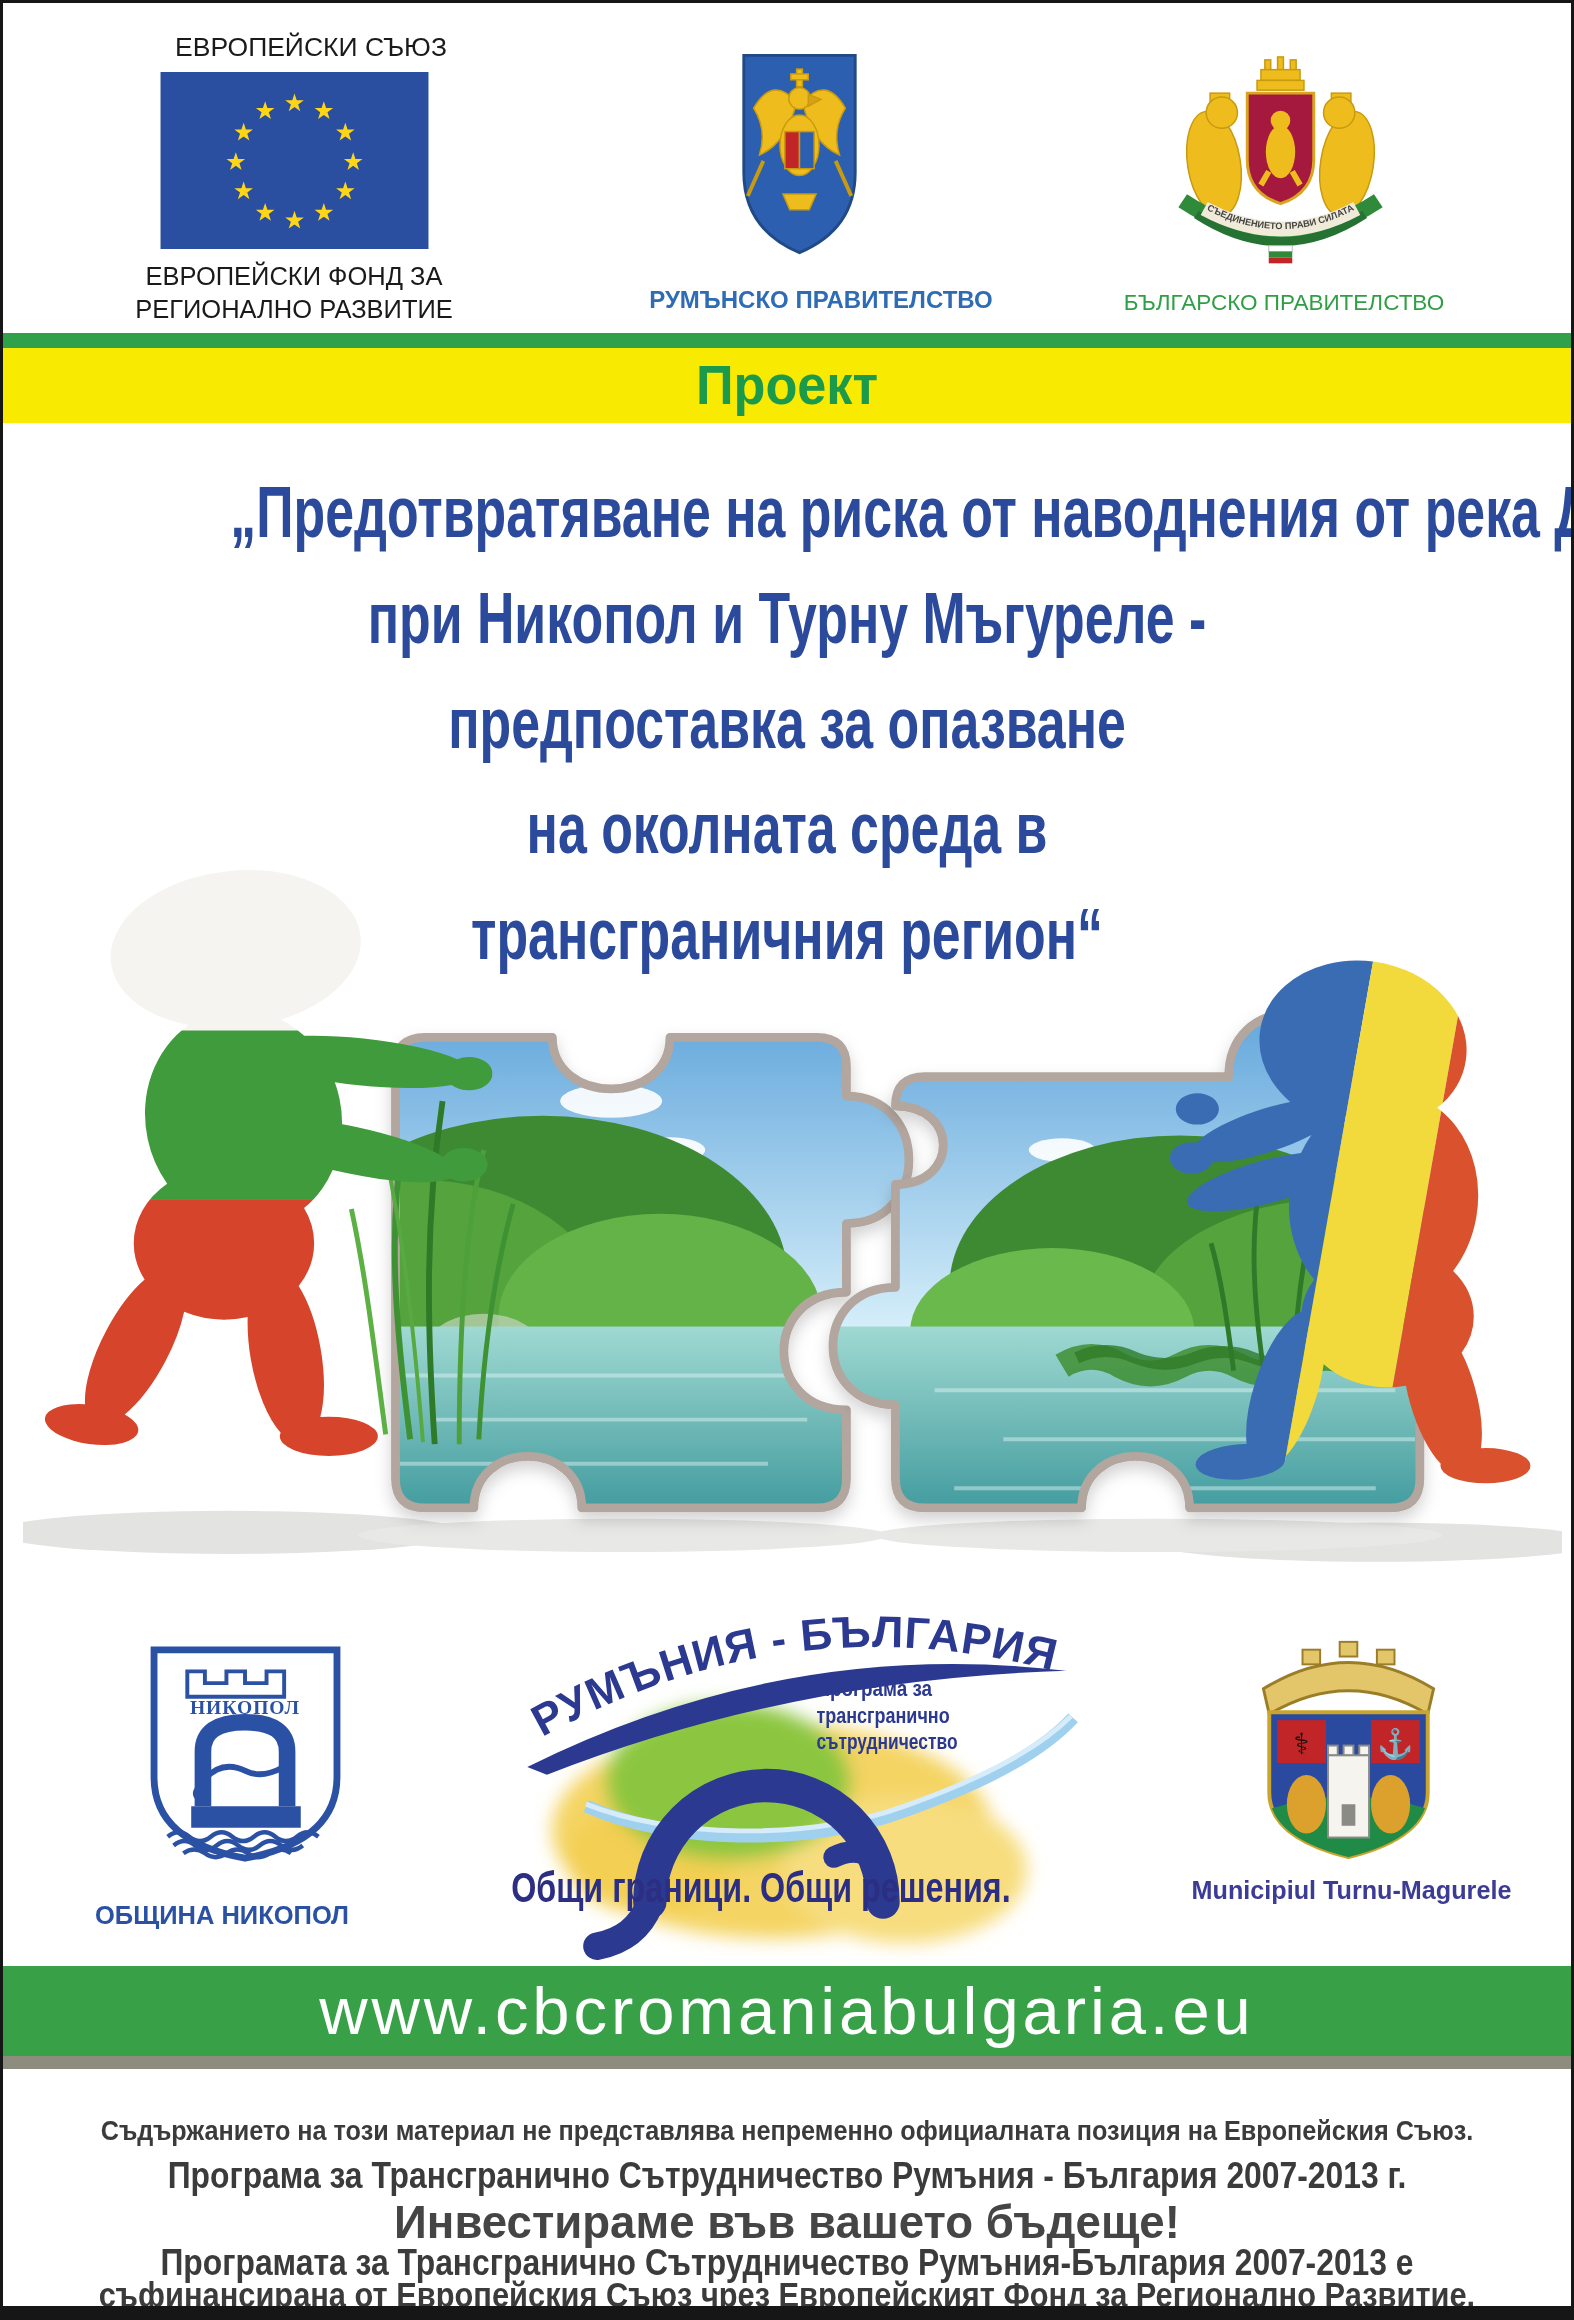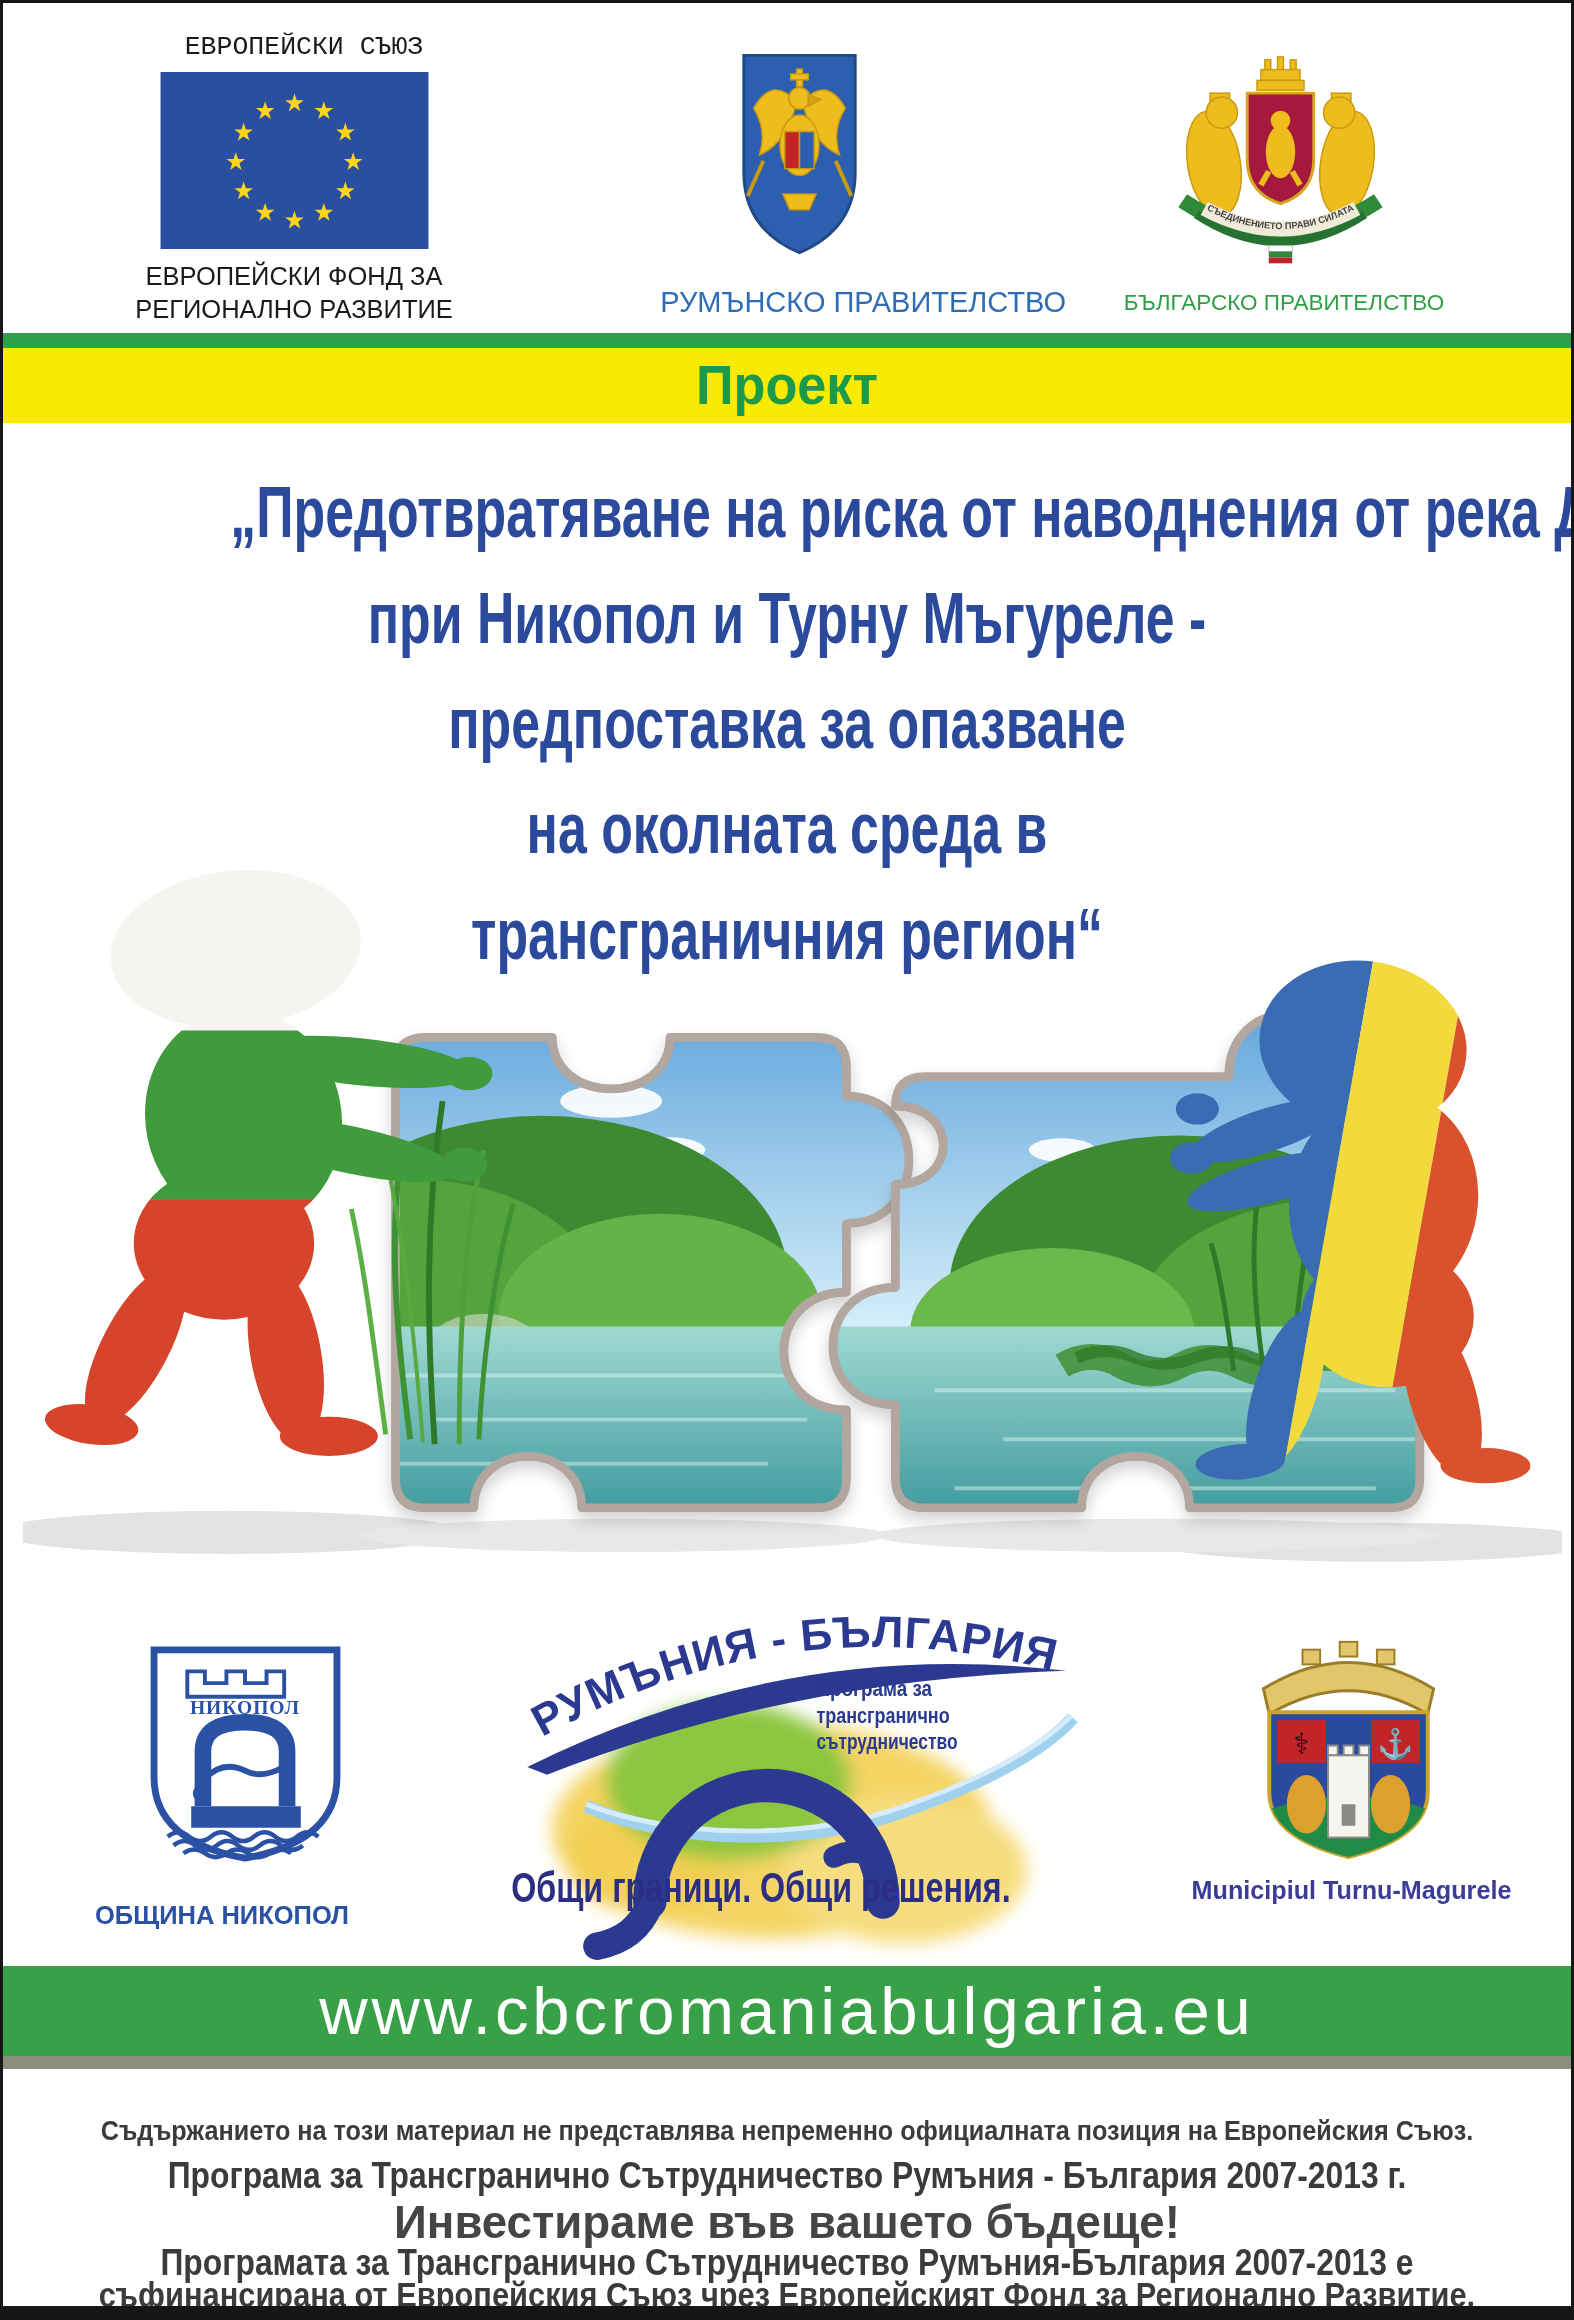--- a/index.html
+++ b/index.html
@@ -4,23 +4,23 @@
 <style>
   html,body{margin:0;padding:0;background:#9a9a9a;}
   .poster{
     position:relative;width:1574px;height:2321px;margin:0 auto;
     background:#ffffff;border:3.9px solid #161616;box-sizing:border-box;
     overflow:hidden;font-family:"Liberation Sans",sans-serif;
   }
   .abs{position:absolute;}
   .ctr{left:0;right:0;text-align:center;white-space:nowrap;}
   
-  .eu-title{top:29px;left:105px;width:392px;text-align:center;font-size:26.5px;color:#1a1a1a;white-space:nowrap;font-family:Liberation Mono, monospace;}
+  .eu-title{top:29px;left:112px;width:392px;text-align:center;font-size:26.5px;color:#1a1a1a;white-space:nowrap;}
   .eu-sub{left:95px;width:392px;text-align:center;font-size:25.5px;font-weight:normal;color:#1a1a1a;white-space:nowrap;}
-  .gov-label-ro{top:283px;left:573px;width:490px;text-align:right;font-size:29px;font-weight:normal;color:#2e6db6;white-space:nowrap;}
+  .gov-label-ro{top:283px;left:573px;width:490px;text-align:center;font-size:24px;font-weight:bold;color:#2e6db6;white-space:nowrap;}
   .gov-label-bg{top:287px;left:1036px;width:490px;text-align:center;font-size:22.5px;font-weight:normal;color:#2f9e45;white-space:nowrap;}
   
   .green-stripe{top:330px;left:0;width:100%;height:14.7px;background:#2ea14a;}
   .yellow-band{top:345px;left:0;width:100%;height:75px;background:#f8ea00;}
   .project-label{top:345px;line-height:75px;font-size:55px;font-weight:bold;color:#1b9a4b;transform:scaleX(.95);}
   
   .title-line{font-weight:bold;color:#2c4a9c;font-size:73px;transform:scaleX(.71);line-height:1;}
   
   .nikopol-label{top:1898px;left:72px;width:294px;text-align:center;font-size:25.5px;font-weight:bold;color:#2b51a5;white-space:nowrap;}
   .turnu-label{top:1872px;left:1133px;width:431px;text-align:center;font-size:26.5px;font-weight:bold;color:#3c3c96;white-space:nowrap;transform:scaleX(.95);}

